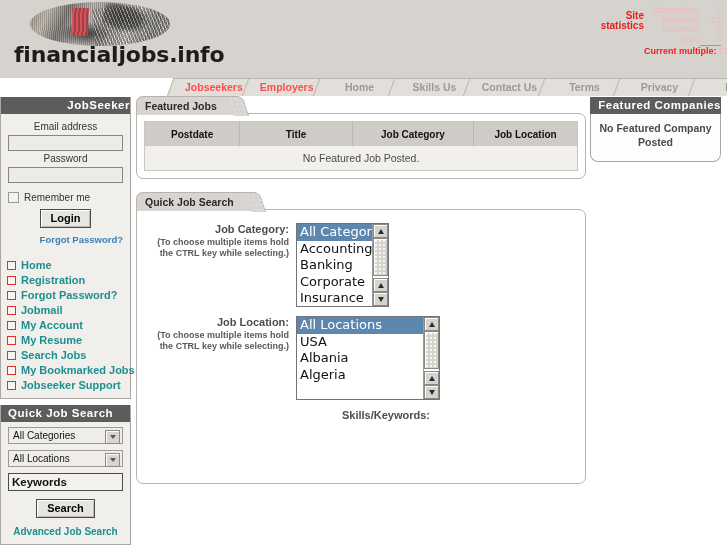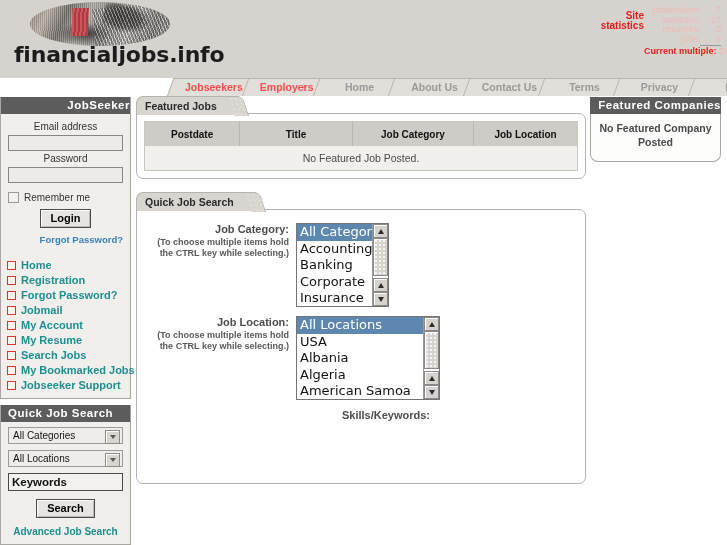--- a/index.html
+++ b/index.html
@@ -630,21 +630,21 @@
       </div>
     </div>
   </div>
 </div>
 
 <div id="nav-tabs">
   <div id="nav-inner">
     <div class="nav-tab highlight">Jobseekers</div>
     <div class="nav-tab highlight">Employers</div>
     <div class="nav-tab wide">Home</div>
-    <div class="nav-tab wide">About Us</div>
+    <div class="nav-tab wide">Skills Us</div>
     <div class="nav-tab wide">Contact Us</div>
     <div class="nav-tab wide">Terms</div>
     <div class="nav-tab wide">Privacy</div>
     <div class="nav-tab wide">Faq</div>
   </div>
 </div>
 
 <div id="page-body">
 
   <div id="sidebar">
@@ -794,21 +794,20 @@
             <div class="form-label-col">
               <div class="form-label">Job Location:</div>
               <div class="form-hint">(To choose multiple items hold the CTRL key while selecting.)</div>
             </div>
             <div class="listbox" style="width:144px; height:84px;">
               <ul>
                 <li class="selected">All Locations</li>
                 <li>USA</li>
                 <li>Albania</li>
                 <li>Algeria</li>
-                <li>American Samoa</li>
               </ul>
               <div class="lb-scroll">
                 <div class="lb-btn up" style="top:0;">
                     <i></i>
                   </div>
                 <div class="lb-track" style="top:14px; bottom:28px;"></div>
                 <div class="lb-thumb" style="top:14px; height:38px;"></div>
                 <div class="lb-btn up" style="bottom:14px;">
                     <i></i>
                   </div>

